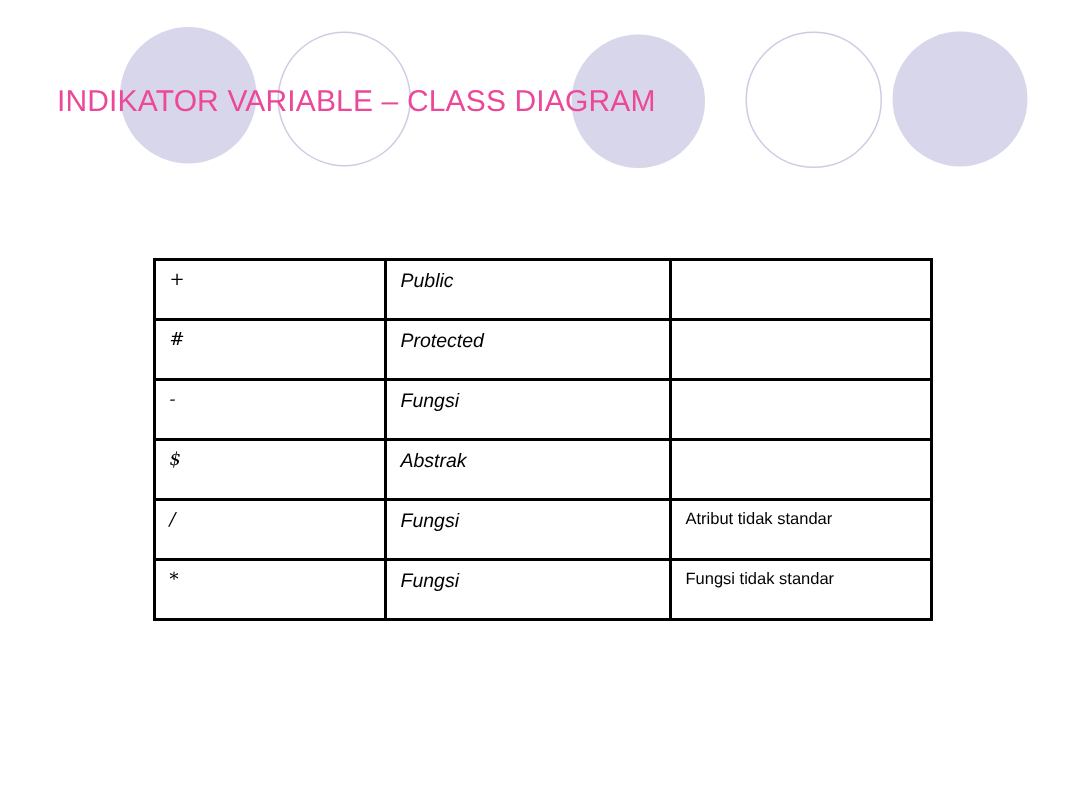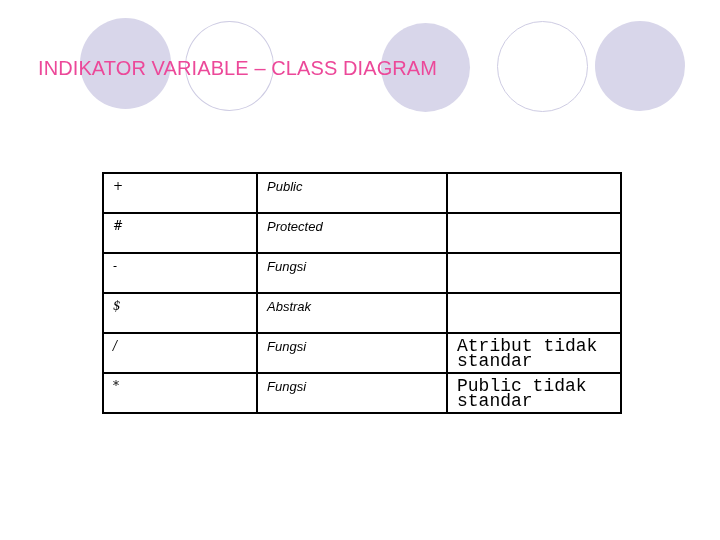--- a/index.html
+++ b/index.html
@@ -100,22 +100,22 @@
     line-height: 15px;
     font-style: italic;
   }
   .cell-meaning {
     font-family: Liberation Sans, sans-serif;
     font-size: 13px;
     line-height: 15px;
     font-style: italic;
   }
   .cell-note {
-    font-family: Liberation Mono, monospace;
-    font-size: 18px;
+    font-family: Liberation Sans, sans-serif;
+    font-size: 11px;
     line-height: 15px;
     font-style: normal;
   }
 </style>
 </head>
 <body>
 
 <div id="slide">
 
   <div class="deco-band">
@@ -156,18 +156,18 @@
         <td class="cell-note"></td>
       </tr>
       <tr>
         <td class="cell-symbol">/</td>
         <td class="cell-meaning">Fungsi</td>
         <td class="cell-note">Atribut tidak standar</td>
       </tr>
       <tr>
         <td class="cell-symbol">*</td>
         <td class="cell-meaning">Fungsi</td>
-        <td class="cell-note">Public tidak standar</td>
+        <td class="cell-note">Fungsi tidak standar</td>
       </tr>
     </tbody>
   </table>
 
 </div>
 
 </body></html>

